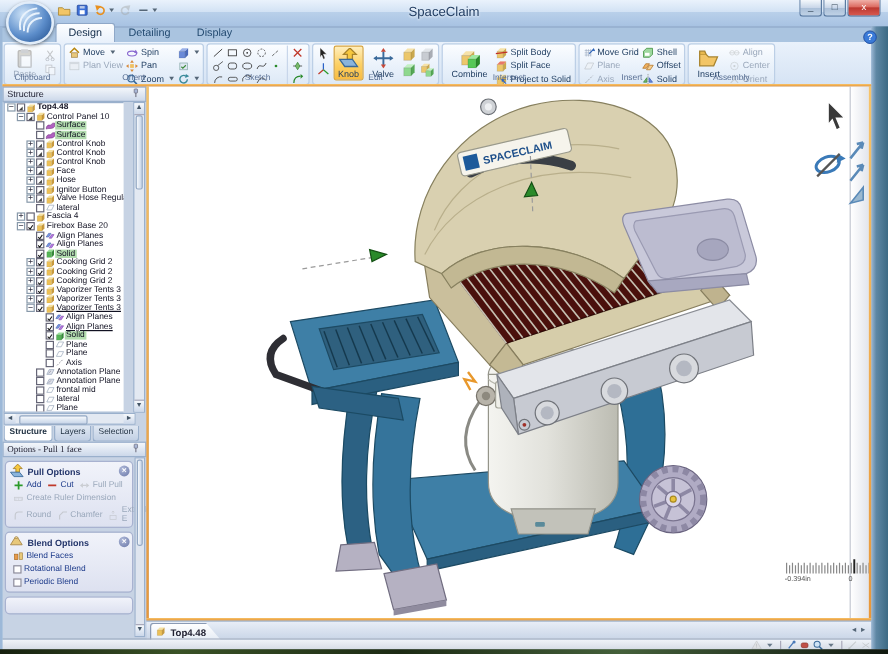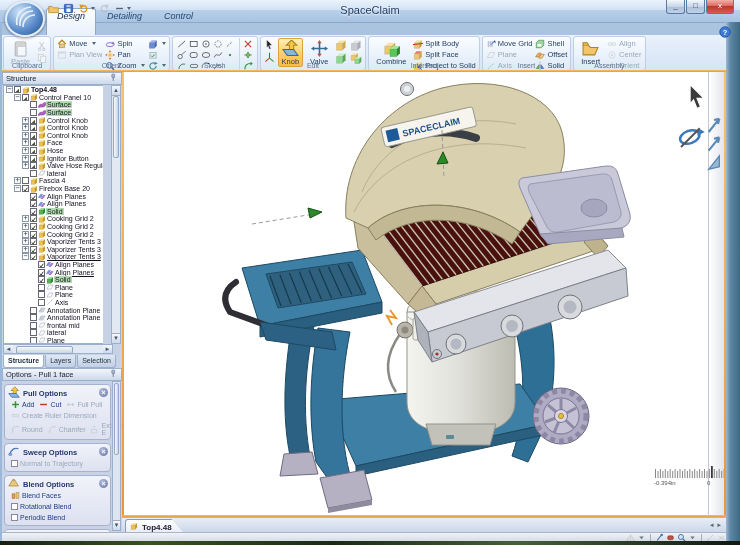--- a/index.html
+++ b/index.html
@@ -11,21 +11,21 @@
   .apptitle{position:absolute;left:0;right:0;top:4px;text-align:center;font-size:11px;color:#1e3a5f;text-shadow:0 1px 2px #fff;}
   .winbtns{position:absolute;right:6px;top:0;display:flex;z-index:30;}
   .winbtn{width:17px;height:13px;border:1px solid #5a7aa0;border-top:none;border-radius:0 0 3px 3px;
     background:linear-gradient(#f4f8fc,#c8d6e8 50%,#aabfd8 51%,#c0d2e6);color:#345;font-size:8px;line-height:12px;text-align:center;margin-left:1px;}
   .winbtn.close{background:linear-gradient(#f0b0a8,#dc6a60 45%,#bc3830 50%,#d85a50);color:#fff;width:26px;}
   .orb{position:absolute;left:5px;top:1px;width:36px;height:32px;border-radius:50%;z-index:25;
     background:radial-gradient(circle at 35% 28%,#cfe4f8,#5d8ecb 55%,#2c5a98 90%);border:2px solid #e2edf9;box-shadow:0 1px 3px rgba(0,0,0,.45);}
   .qat{position:absolute;left:48px;top:3px;display:flex;gap:4px;align-items:center;z-index:25;}
   .qat .qbtn{display:flex;align-items:center;}
   .tabrow{position:absolute;left:0;top:20px;right:0;height:15px;display:flex;align-items:flex-end;padding-left:46px;}
-  .rtab{font-size:9px;color:#234a70;padding:1px 10px 12px 10px;height:13px;line-height:13px;border:1px solid transparent;border-bottom:none;border-radius:3px 3px 0 0;font-style:italic;}
+  .rtab{font-size:9px;color:#234a70;padding:1px 10px 1px 10px;height:13px;line-height:13px;border:1px solid transparent;border-bottom:none;border-radius:3px 3px 0 0;}
   .rtab.active{background:linear-gradient(#fdfeff,#e9f1fb);border-color:#8fa8c8;color:#102a48;}
   .helpbtn{position:absolute;right:9px;top:24px;z-index:25;}
   
   .ribbon{position:absolute;left:2px;top:35px;right:14px;height:35px;background:linear-gradient(#e9f1fb,#d5e3f4);
     border-bottom:1px solid #b9cce4;display:flex;align-items:stretch;padding:1px 1px;gap:2px;}
   .rgroup{position:relative;border:1px solid #bccfe6;border-radius:3px;flex:none;
     background:linear-gradient(#fbfdff,#eaf2fb 55%,#dde9f6);padding:1px 3px 9px 3px;display:flex;gap:3px;align-items:flex-start;}
   .glabel{position:absolute;left:0;right:0;bottom:0;text-align:center;font-size:7px;color:#5a7094;line-height:9px;pointer-events:none;}
   .bigbtn{display:flex;flex-direction:column;align-items:center;font-size:7.5px;color:#1c3a5e;padding:1px 3px 0 3px;
     border:1px solid transparent;border-radius:2px;white-space:nowrap;line-height:8px;}
@@ -54,21 +54,21 @@
   .vscroll{position:absolute;right:1px;top:13px;width:10px;height:259px;background:#e3e9f2;border:1px solid #9ab0cc;box-sizing:border-box;}
   .sarrow{height:9px;background:linear-gradient(#f6f9fc,#ccd8ea);border-bottom:1px solid #aab;font-size:6px;line-height:8px;text-align:center;color:#456;}
   .sarrow.bottom{position:absolute;bottom:0;left:0;right:0;border-top:1px solid #aab;border-bottom:none;}
   .sthumb{position:absolute;left:1px;right:1px;top:10px;height:60px;background:linear-gradient(90deg,#f6f9fc,#c6d4e8);border:1px solid #93a8c4;border-radius:2px;}
   .hscroll{position:absolute;left:1px;top:272px;width:110px;height:10px;background:#e3e9f2;border:1px solid #9ab0cc;box-sizing:border-box;}
   .hthumb{position:absolute;left:12px;top:1px;width:55px;height:6px;background:linear-gradient(#f6f9fc,#c6d4e8);border:1px solid #93a8c4;border-radius:2px;}
   .harrow{position:absolute;top:0;width:9px;height:8px;font-size:6px;line-height:8px;text-align:center;color:#456;background:linear-gradient(#f6f9fc,#ccd8ea);}
   .ptabs{position:absolute;left:1px;top:283px;display:flex;gap:1px;}
   .ptab{font-size:7px;color:#234;padding:1px 4px;border:1px solid #9ab0cc;border-top:none;border-radius:0 0 3px 3px;background:linear-gradient(#dfe7f2,#c2d0e4);height:10px;line-height:10px;}
   .ptab.active{background:#fff;font-weight:bold;}
-  .optshead{position:absolute;left:0;top:296px;width:120px;}
+  .optshead{position:absolute;left:0;top:296px;width:120px;font-family:Liberation Serif, serif;}
   .optsbody{position:absolute;left:0;top:309px;width:120px;bottom:0;overflow:hidden;}
   .osec{margin:3px 11px 0 2px;background:linear-gradient(#f1f3fa,#dde1f0);border:1px solid #a8b2d0;border-radius:4px;padding:2px 3px 3px 3px;position:relative;}
   .oshead{display:flex;align-items:flex-end;gap:3px;font-size:7.5px;font-weight:bold;color:#23356a;height:11px;}
   .oclose{position:absolute;right:2px;top:3px;width:9px;height:9px;border-radius:50%;background:radial-gradient(circle at 35% 30%,#aeb8d8,#6a78a8);color:#fff;font-size:7px;line-height:9px;text-align:center;}
   .orow{display:flex;align-items:center;gap:5px;font-size:7px;margin:2px 0 0 3px;min-height:9px;}
   .oitem{display:flex;align-items:center;gap:2px;color:#1c3a8a;}
   .oitem.disabled{color:#9aa4b8;}
   .ocb{width:7px;height:7px;border:1px solid #889;background:#fff;flex:none;box-sizing:border-box;}
   .ovscroll{position:absolute;right:1px;top:309px;width:9px;bottom:1px;background:#dfe5ef;border:1px solid #9ab0cc;box-sizing:border-box;}
   .ovthumb{position:absolute;left:1px;right:1px;top:1px;height:70px;background:linear-gradient(90deg,#f6f9fc,#c6d4e8);border:1px solid #93a8c4;border-radius:2px;}
@@ -143,21 +143,21 @@
     </div>
   <div class="winbtns">
     <div class="winbtn">_</div>
     <div class="winbtn">□</div>
     <div class="winbtn close">x</div>
   </div>
 
   <div class="tabrow">
       <div class="rtab active">Design</div>
       <div class="rtab">Detailing</div>
-      <div class="rtab">Control</div>
+      <div class="rtab">Display</div>
     </div>
   <div class="helpbtn"><svg width="12" height="12" viewBox="0 0 16 16" style="flex:none">
         <circle cx="8" cy="8" r="7" fill="#3a7ad8" stroke="#1d4a9a"></circle>
         <text x="8" y="11.6" font-size="10" fill="#fff" text-anchor="middle" font-family="Liberation Sans,sans-serif" font-weight="bold">?</text>
       </svg></div>
 
   <div class="ribbon">
       <div class="rgroup">
         <div class="bigbtn disabled">
           <svg width="17" height="17" viewBox="0 0 16 16" style="flex:none">
@@ -1059,36 +1059,20 @@
                 <path d="M3,14 L3,8 L8,3 L14,3" fill="none" stroke="#9aa" stroke-width="1.7"></path>
               </svg>
               <span>Chamfer</span>
             </span>
             <span class="oitem disabled">
               <svg width="9" height="9" viewBox="0 0 16 16" style="flex:none">
                 <rect x="3" y="8" width="9" height="6" fill="none" stroke="#9aa"></rect>
                 <path d="M7.5,6 V1.5 M5.5,3.5 L7.5,1.5 L9.5,3.5" stroke="#9aa" fill="none"></path>
               </svg>
               <span>Extrude E</span>
-            </span>
-          </div>
-        </div>
-        <div class="osec" style="">
-          <div class="oshead">
-            <svg width="12" height="12" viewBox="0 0 16 16" style="flex:none">
-              <path d="M2,13 Q6,2 14,5" fill="none" stroke="#4a7ab8" stroke-width="1.7"></path>
-              <ellipse cx="3" cy="12.5" rx="2.2" ry="1.4" fill="#9ab8d8" stroke="#4a7ab8"></ellipse>
-            </svg>
-            <span>Sweep Options</span>
-            <span class="oclose">×</span>
-          </div>
-          <div class="orow">
-            <span class="oitem disabled">
-              <span class="ocb"></span>
-              <span>Normal to Trajectory</span>
             </span>
           </div>
         </div>
         <div class="osec" style="">
           <div class="oshead">
             <svg width="12" height="12" viewBox="0 0 16 16" style="flex:none">
               <path d="M1,12 L6,4 L9,4 L14,12 Z" fill="#e8c87a" stroke="#a8884a"></path>
               <ellipse cx="7.5" cy="4" rx="1.6" ry="1" fill="#f6e2a8" stroke="#a8884a"></ellipse>
             </svg>
             <span>Blend Options</span>

